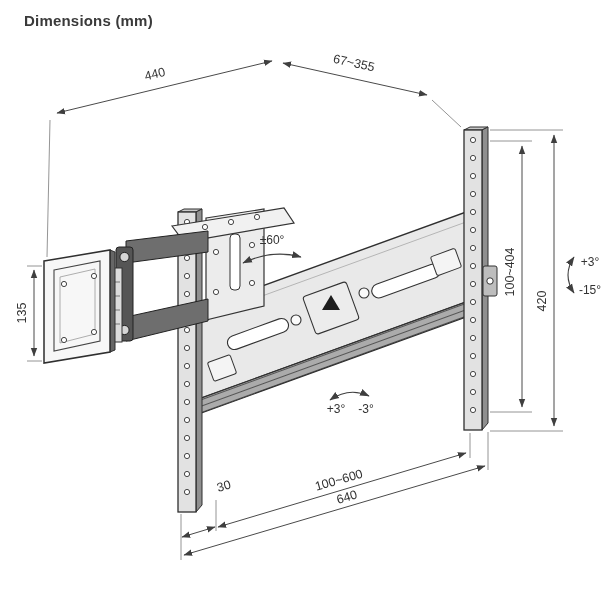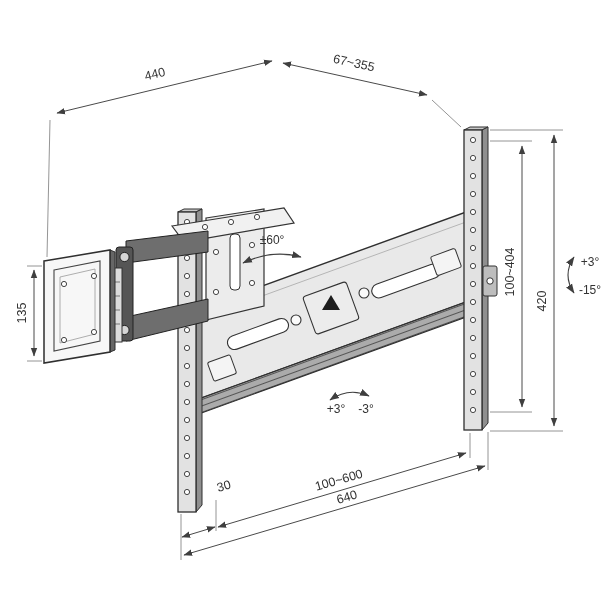--- a/index.html
+++ b/index.html
@@ -15,20 +15,21 @@
   .dim-label{font-size:12.5px;fill:#333;}
   .angle-label{font-size:12px;fill:#333;}
   .dimline{stroke:#4a4a4a;stroke-width:1;fill:none;}
   .extline{stroke:#7a7a7a;stroke-width:.8;fill:none;}
   .arc{stroke:#3f3f3f;stroke-width:1.1;fill:none;}
 </style>
 </head>
 <body>
 
 <div class="stage">
+  <div class="title">Dimensions (mm)</div>
 
   <svg width="615" height="615" viewBox="0 0 615 615">
     <defs>
       <marker id="arrow" viewBox="0 0 10 10" refX="9" refY="5" markerWidth="9" markerHeight="9" orient="auto-start-reverse">
         <path d="M0,1.4 L9.6,5 L0,8.6 z" fill="#3f3f3f"></path>
       </marker>
       <pattern id="hatch" width="6" height="6" patternUnits="userSpaceOnUse" patternTransform="rotate(70)">
         <rect width="6" height="6" fill="#ababab"></rect>
         <line x1="0" y1="0" x2="0" y2="6" stroke="#545454" stroke-width="2"></line>
       </pattern>

